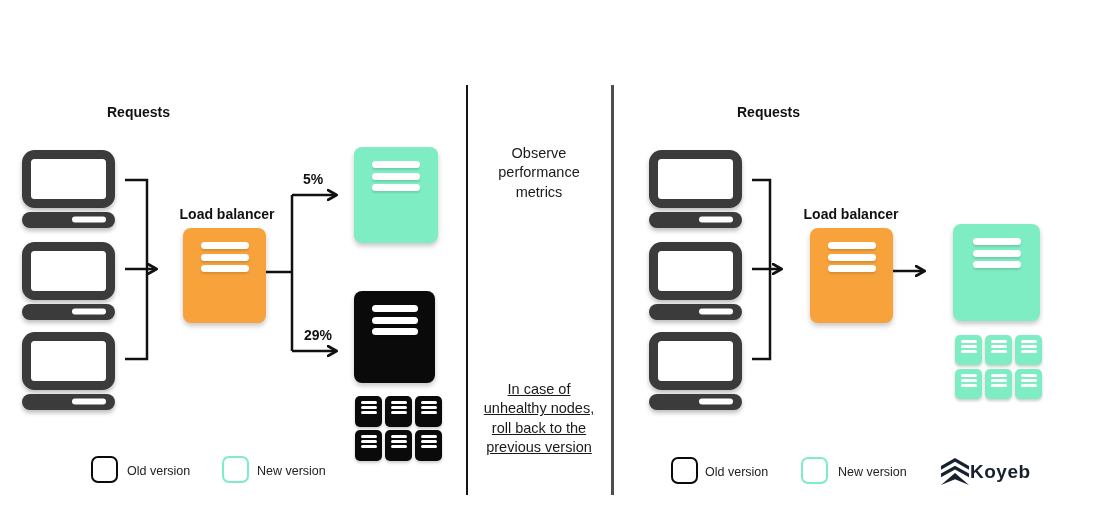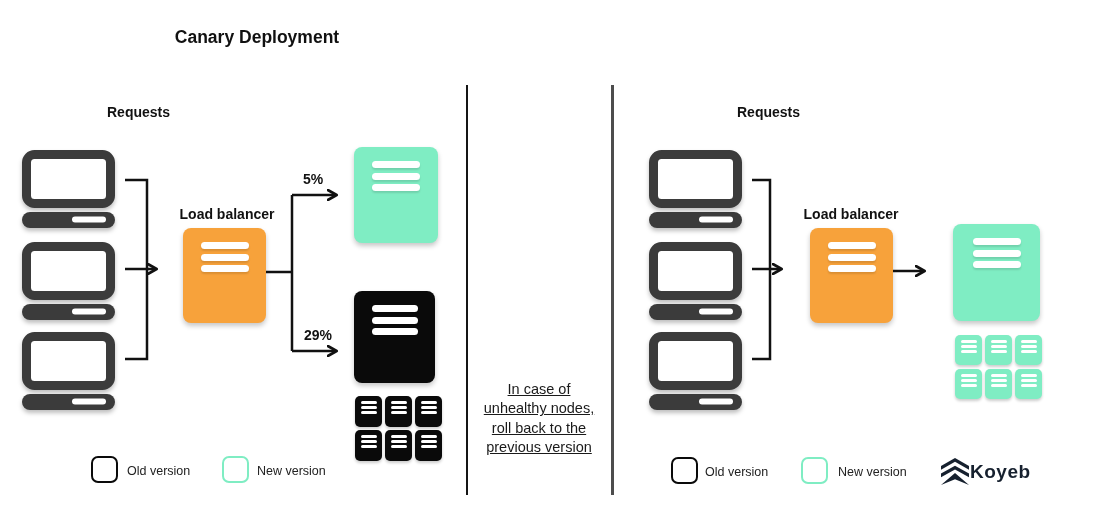--- a/index.html
+++ b/index.html
@@ -83,21 +83,20 @@
     <path d="M125 269 H156" fill="none" stroke="#111" stroke-width="2.5" marker-end="url(#arrow)"></path>
     <path d="M266 272 H292 M292 351 V195" fill="none" stroke="#111" stroke-width="2.5"></path>
     <path d="M292 195 H336" fill="none" stroke="#111" stroke-width="2.5" marker-end="url(#arrow)"></path>
     <path d="M292 351 H336" fill="none" stroke="#111" stroke-width="2.5" marker-end="url(#arrow)"></path>
 
     <path d="M752 180 H770 V359 H752" fill="none" stroke="#111" stroke-width="2.5"></path>
     <path d="M752 269 H781" fill="none" stroke="#111" stroke-width="2.5" marker-end="url(#arrow)"></path>
     <path d="M893 271 H924" fill="none" stroke="#111" stroke-width="2.5" marker-end="url(#arrow)"></path>
   </svg>
 
-  <div class="abs title" style="left:87px;top:27px;">Canary Deployment</div>
 
   <div class="abs lbl-bold" style="left:107px;top:104px;">Requests</div>
   <div class="abs lbl-bold" style="left:737px;top:104px;">Requests</div>
 
   <svg class="abs laptop" style="left:22px;top:150px;" width="93" height="78" viewBox="0 0 93 78">
     <rect x="4.5" y="4.5" width="84" height="49" rx="8" fill="#fff" stroke="#3B3B3B" stroke-width="9"></rect>
     <rect x="0" y="62" width="93" height="16" rx="8" fill="#3B3B3B"></rect>
     <rect x="50" y="66.5" width="34" height="6" rx="3" fill="#fff"></rect>
   </svg>
   <svg class="abs laptop" style="left:22px;top:242px;" width="93" height="78" viewBox="0 0 93 78">
@@ -168,20 +167,23 @@
     <div class="mini blackbox">
         <span class="mbar"></span>
         <span class="mbar"></span>
         <span class="mbar"></span>
       </div>
   </div>
 
   <div class="abs divider-a" style="left:465.5px;top:85px;height:410px;"></div>
   <div class="abs divider-b" style="left:611px;top:85px;height:410px;"></div>
 
+  <div class="abs note" style="left:469px;top:144px;">Observe
+performance
+metrics</div>
   <div class="abs note" style="left:469px;top:380px;text-decoration:underline;">In case of
 unhealthy nodes,
 roll back to the
 previous version</div>
 
   <svg class="abs laptop" style="left:649px;top:150px;" width="93" height="78" viewBox="0 0 93 78">
     <rect x="4.5" y="4.5" width="84" height="49" rx="8" fill="#fff" stroke="#3B3B3B" stroke-width="9"></rect>
     <rect x="0" y="62" width="93" height="16" rx="8" fill="#3B3B3B"></rect>
     <rect x="50" y="66.5" width="34" height="6" rx="3" fill="#fff"></rect>
   </svg>

